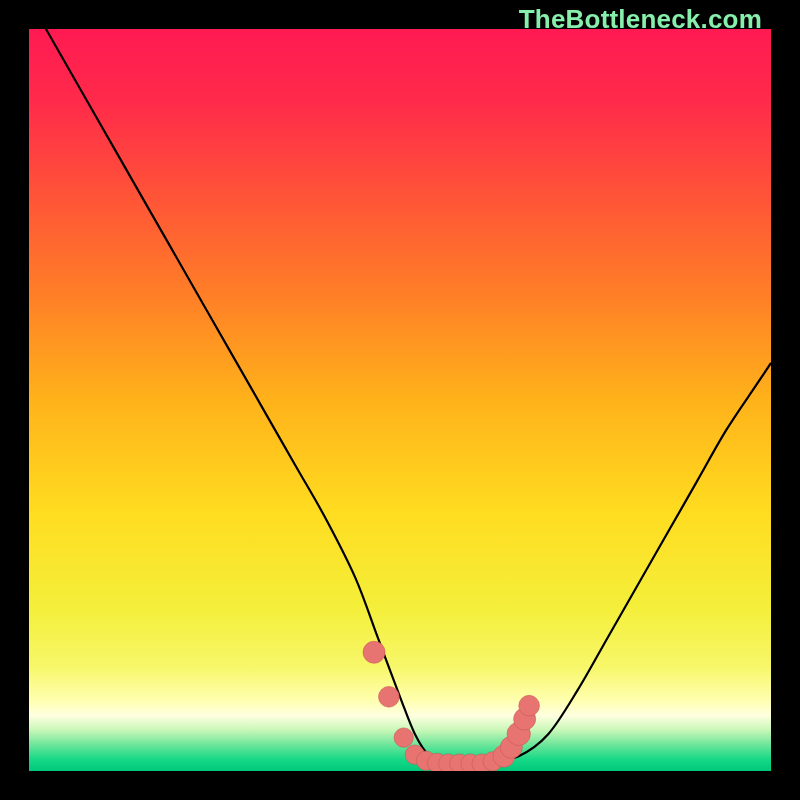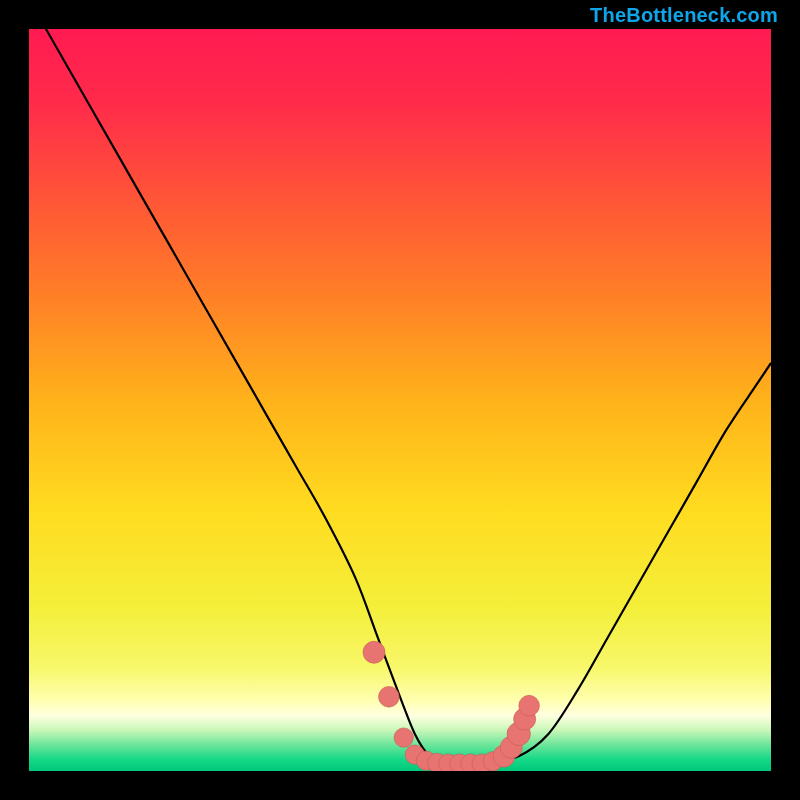--- a/index.html
+++ b/index.html
@@ -37,23 +37,23 @@
   .curve-svg {
     position: absolute;
     left: 0;
     top: 0;
     width: 100%;
     height: 100%;
   }
   .watermark {
     position: absolute;
     top: 4px;
-    right: 22px;
-    color: #0ea5e9;
-    font-size: 20px;
+    right: 38px;
+    color: #86efac;
+    font-size: 26px;
     font-weight: 600;
     letter-spacing: 0.2px;
   }
 </style>
 </head>
 <body>
 
 <div class="frame">
 
   <div class="watermark">TheBottleneck.com</div>

